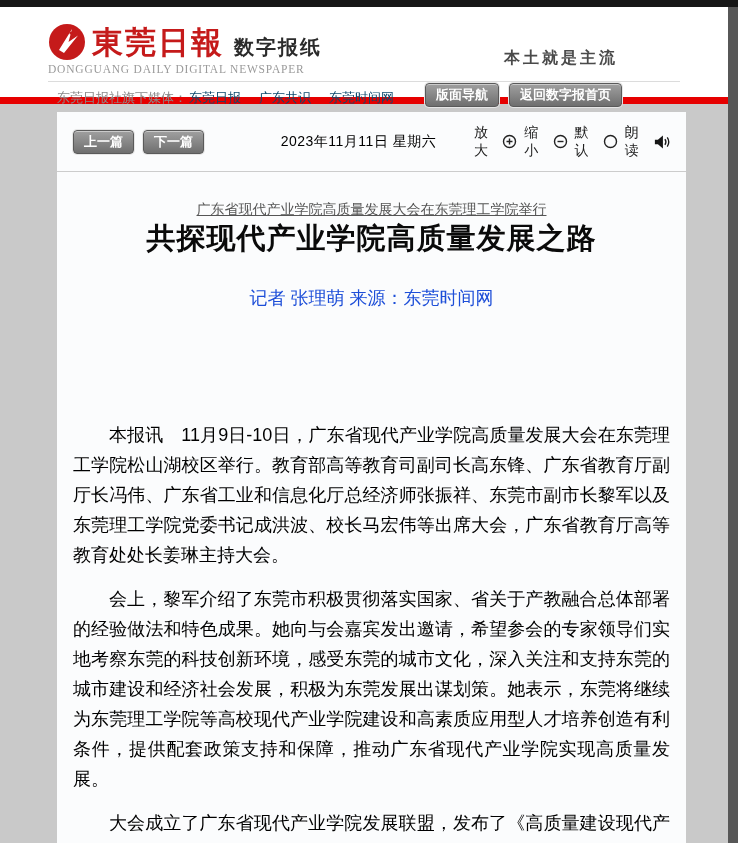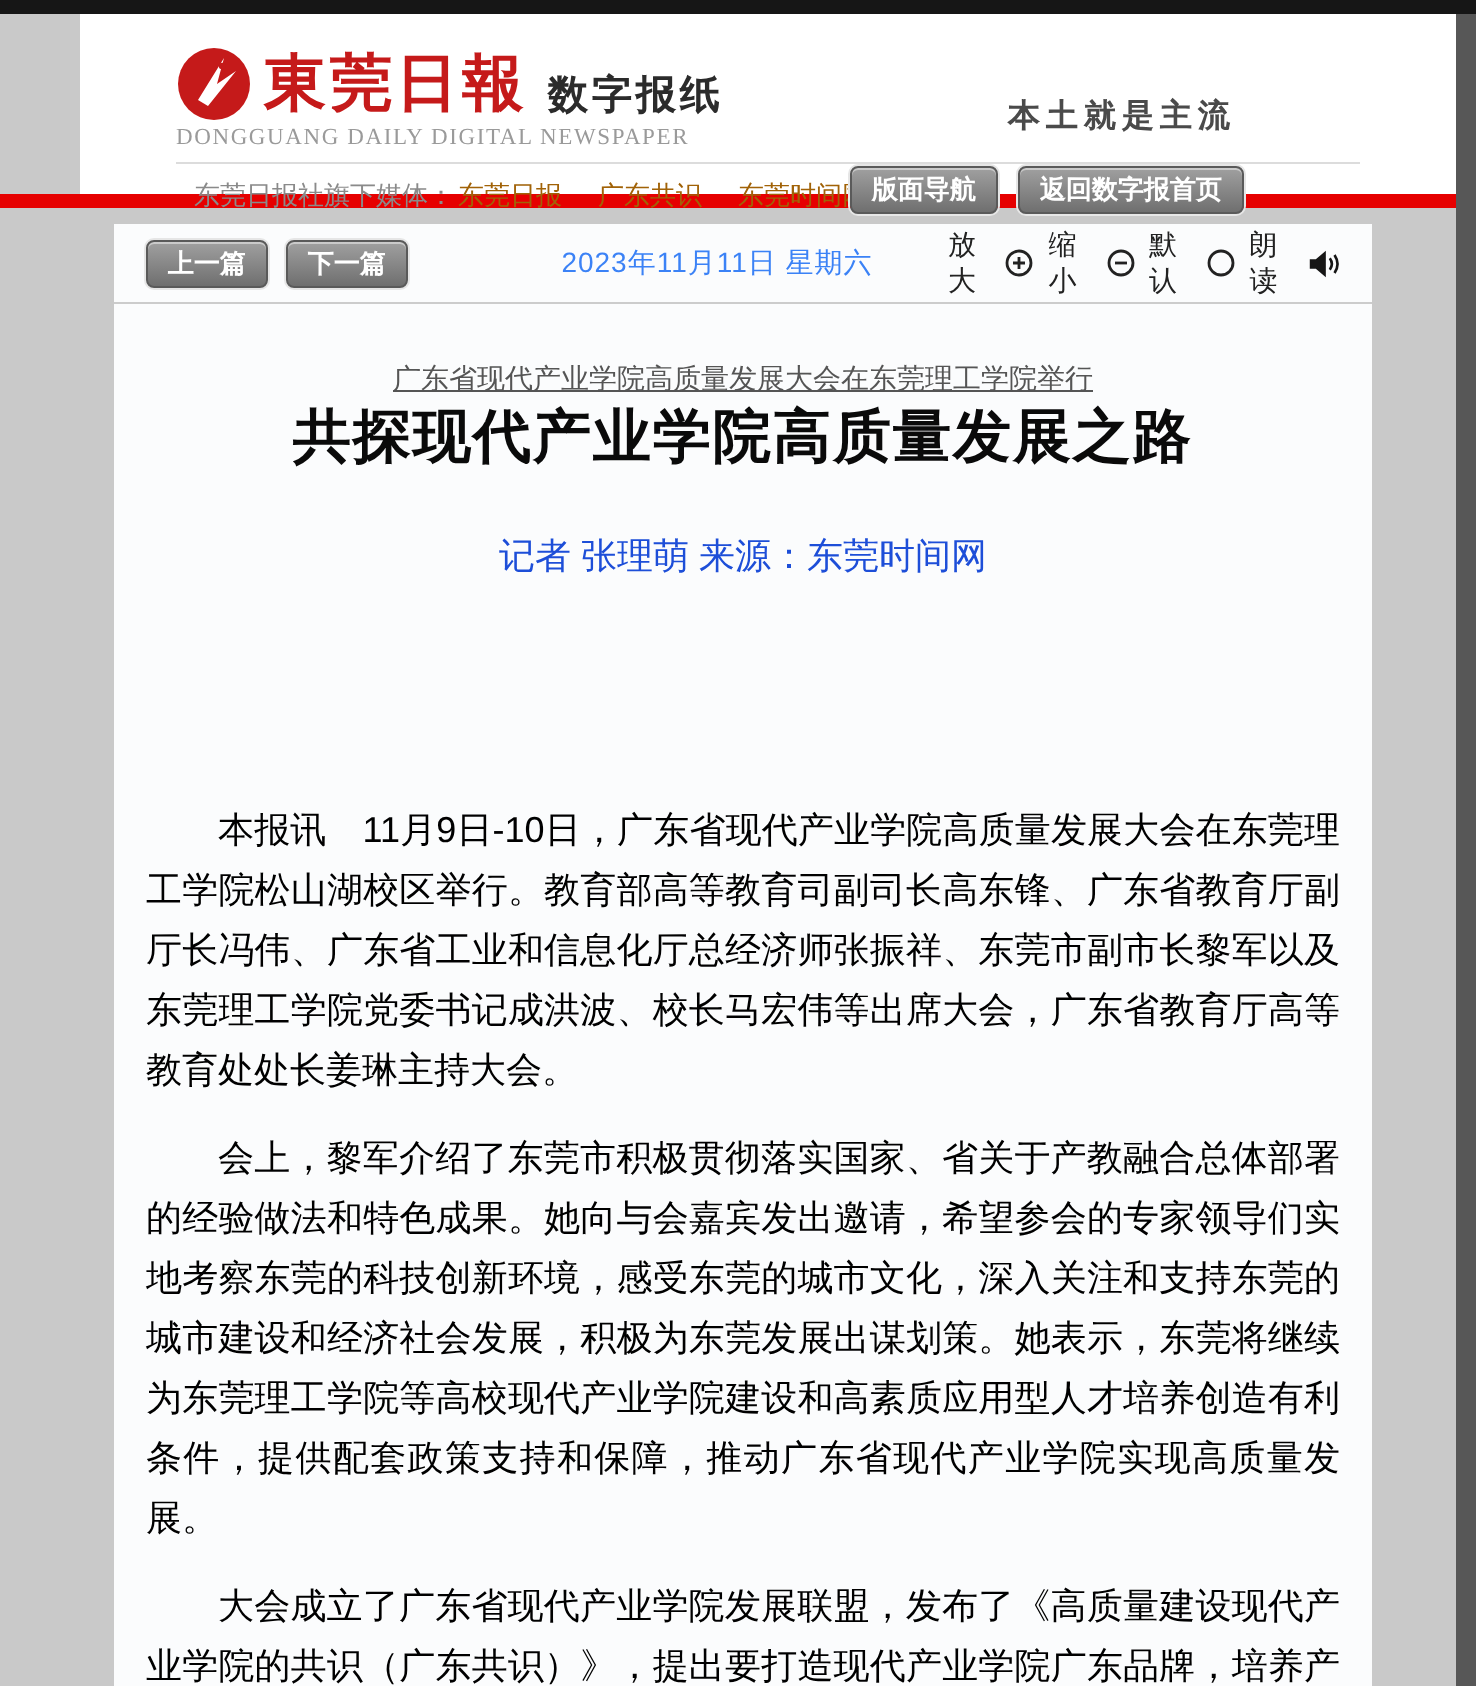--- a/index.html
+++ b/index.html
@@ -11,21 +11,21 @@
     overflow: hidden;
   }
   
   .topbar { height: 7px; background: #161616; }
   
   .edge-strip {
     position: absolute; top: 7px; right: 0; bottom: 0; width: 10px;
     background: #575757; z-index: 40;
   }
   
-  .header { background: #ffffff; height: 90px; position: relative; margin-left: 40px; }
+  .header { background: #ffffff; height: 90px; position: relative; }
   .header-top {
     margin: 0 58px 0 48px;
     padding: 16px 0 6px 0;
     border-bottom: 1px solid #dcdcdc;
     display: flex; justify-content: space-between; align-items: flex-end;
   }
   .logo-block { display: flex; flex-direction: column; }
   .logo-line1 { display: flex; align-items: center; gap: 6px; }
   .logo-icon svg { display: block; }
   .logo-brand {
@@ -45,21 +45,21 @@
   .tagline {
     font-family: "DejaVu Serif", serif;
     font-weight: bold; font-size: 16px; color: #4a4a4a;
     letter-spacing: 3px; margin: 0 62px 6px 0;
   }
   .header-media {
     margin-left: 57px; padding-top: 7px;
     font-size: 13px; color: #8a8a8a;
     display: flex; align-items: center;
   }
-  .media-links { display: flex; gap: 18px; color: #a16207; margin-left: 2px; }
+  .media-links { display: flex; gap: 18px; color: #0c4a6e; margin-left: 2px; }
   .media-link { cursor: pointer; }
   .header-buttons {
     position: absolute; right: 116px; top: 76px;
     display: flex; gap: 10px;
   }
   .btn-gray {
     display: inline-block;
     background: linear-gradient(#a0a0a0, #6f6f6f);
     border: 1px solid #5a5a5a;
     border-radius: 4px;
@@ -71,28 +71,28 @@
   
   .red-divider { height: 7px; background: #e60000; }
   
   .card {
     position: absolute; left: 57px; top: 112px;
     width: 629px; height: 731px;
     background: #fbfcfd;
     z-index: 10;
   }
   .toolbar {
-    height: 40px; padding: 0 16px;
+    height: 60px; padding: 0 16px;
     display: flex; align-items: center;
     border-bottom: 1px solid #cccccc;
   }
   .toolbar-left { display: flex; gap: 9px; width: 170px; }
   .toolbar-date {
     flex: 1; text-align: center;
-    font-size: 14px; color: #3b82f6; letter-spacing: 0.5px;
+    font-size: 14px; color: #000000; letter-spacing: 0.5px;
   }
   .toolbar-controls {
     width: 196px; display: flex; 
     align-items: center; gap: 7px;
     font-size: 14px; color: #222;
   }
   .ctrl { display: flex; align-items: center; gap: 1px; cursor: pointer; }
   .ctrl svg { display: block; }
   
   .article { padding: 0 16px; }

